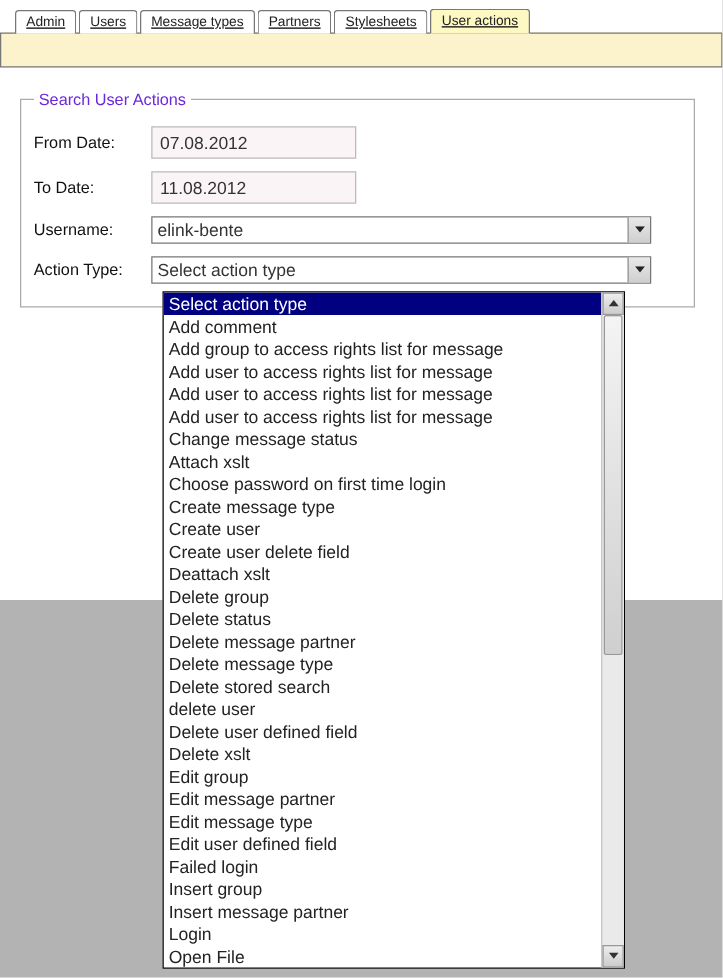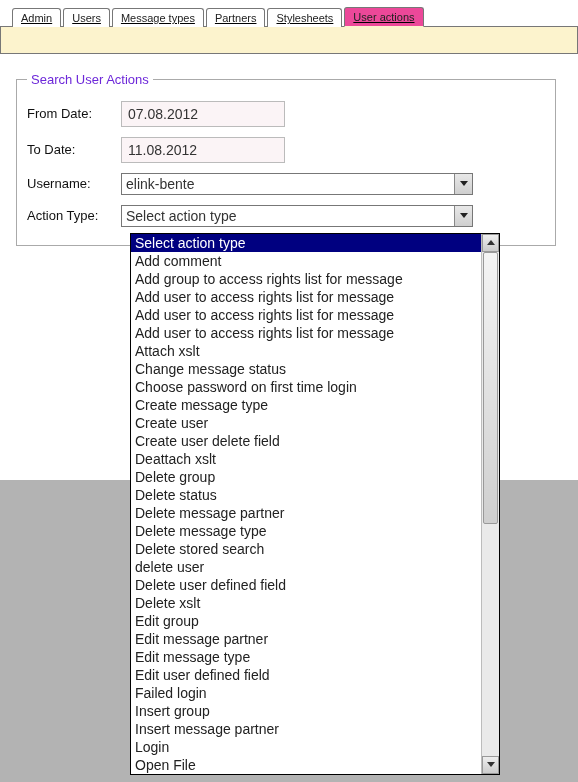--- a/index.html
+++ b/index.html
@@ -35,21 +35,21 @@
     font-size: 11px;
     color: #222;
     background: #fff;
     cursor: pointer;
     position: relative;
     top: 1px;
     border-top-left-radius: 3px;
     border-top-right-radius: 3px;
   }
   .tab.active {
-    background: #ec4899;
+    background: #fef9c3;
     border-bottom: 1px solid #fcf3cd;
     z-index: 3;
   }
   .tabbar-strip {
     background: #fcf3cd;
     border: 1px solid #777;
     height: 28px;
     margin: 0;
     position: relative;
     top: 0;
@@ -89,21 +89,21 @@
     padding: 2px 6px;
     font-family: Verdana, Arial, sans-serif;
     font-size: 14px;
     color: #333;
   }
   .select-wrap {
     position: relative;
     width: 400px;
   }
   .select-box {
-    width: 352px;
+    width: 400px;
     height: 22px;
     border: 1px solid #777;
     background: #fff;
     display: flex;
     align-items: center;
     justify-content: space-between;
     font-size: 14px;
     color: #333;
     cursor: pointer;
   }
@@ -239,22 +239,22 @@
   </div>
 
   <div class="dropdown-list">
     <div class="dd-items" id="dd-items">
         <div class="dd-item selected">Select action type</div>
         <div class="dd-item">Add comment</div>
         <div class="dd-item">Add group to access rights list for message</div>
         <div class="dd-item">Add user to access rights list for message</div>
         <div class="dd-item">Add user to access rights list for message</div>
         <div class="dd-item">Add user to access rights list for message</div>
+        <div class="dd-item">Change message status</div>
         <div class="dd-item">Attach xslt</div>
-        <div class="dd-item">Change message status</div>
         <div class="dd-item">Choose password on first time login</div>
         <div class="dd-item">Create message type</div>
         <div class="dd-item">Create user</div>
         <div class="dd-item">Create user delete field</div>
         <div class="dd-item">Deattach xslt</div>
         <div class="dd-item">Delete group</div>
         <div class="dd-item">Delete status</div>
         <div class="dd-item">Delete message partner</div>
         <div class="dd-item">Delete message type</div>
         <div class="dd-item">Delete stored search</div>

